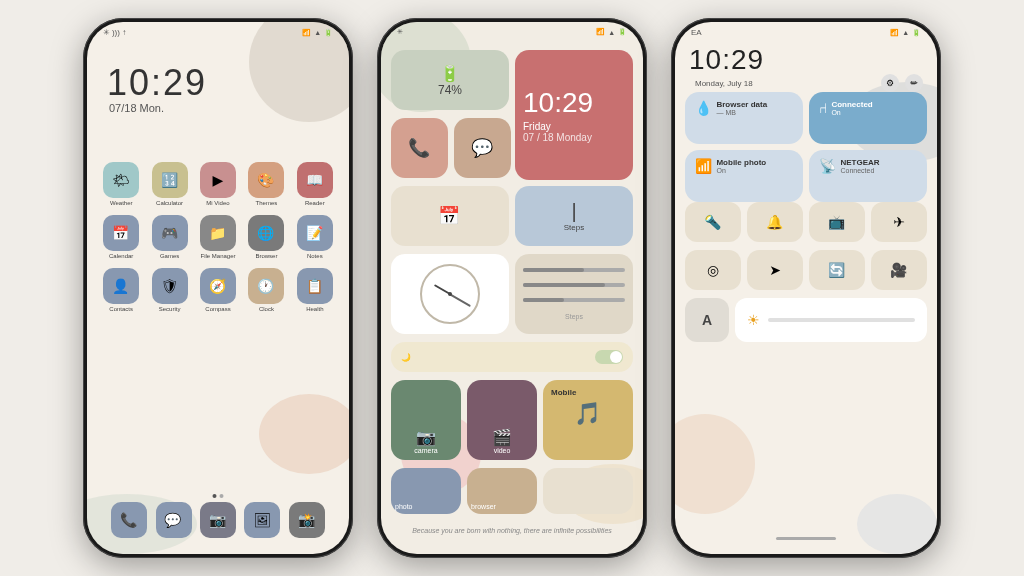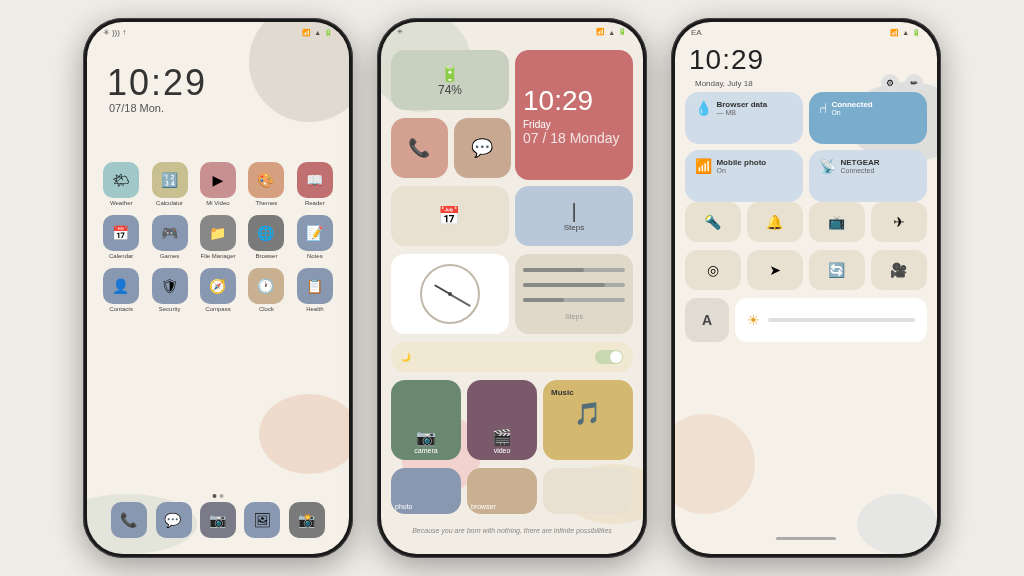--- a/index.html
+++ b/index.html
@@ -221,21 +221,21 @@
     .w-time-big {
       background: #c87070;
       grid-column: 2;
       grid-row: 1 / 3;
       height: 130px;
       color: white;
       justify-content: center;
     }
     .w-time-big .big-time { font-size: 28px; font-weight: 200; }
     .w-time-big .big-day { font-size: 10px; margin-top: 2px; }
-    .w-time-big .big-date { font-size: 14px; opacity: 0.8; }
+    .w-time-big .big-date { font-size: 10px; opacity: 0.8; }
     .w-calendar { background: #e8e0d0; border-radius: 14px; padding: 6px; height: 60px; display:flex; align-items:center; justify-content:center; font-size:18px; }
     .w-steps { background: #b8c8d8; border-radius: 14px; padding: 6px; height: 60px; display:flex; flex-direction:column; align-items:center; justify-content:center; font-size:8px; color:#444; }
 
     .phone2-quote {
       position: absolute;
       bottom: 20px;
       left: 10px; right: 10px;
       text-align: center;
       font-size: 7px;
       color: #888;
@@ -580,21 +580,21 @@
         <div style="position:absolute;top:358px;left:10px;right:10px;display:grid;grid-template-columns:70px 70px 1fr;gap:6px;">
           <div style="background:#6a8870;border-radius:14px;height:80px;display:flex;flex-direction:column;align-items:center;justify-content:flex-end;padding:6px;color:white;">
             <span style="font-size:16px;">📷</span>
             <span style="font-size:7px;">camera</span>
           </div>
           <div style="background:#7a5a6a;border-radius:14px;height:80px;display:flex;flex-direction:column;align-items:center;justify-content:flex-end;padding:6px;color:white;">
             <span style="font-size:16px;">🎬</span>
             <span style="font-size:7px;">video</span>
           </div>
           <div style="background:#d4b870;border-radius:14px;height:80px;display:flex;flex-direction:column;padding:8px;">
-            <div style="font-size:8px;color:#333;font-weight:600;">Music</div>
+            <div style="font-size:8px;color:#333;font-weight:600;">Mobile</div>
             <div style="font-size:22px;text-align:center;margin-top:4px;">🎵</div>
           </div>
         </div>
 
         <div style="position:absolute;top:446px;left:10px;right:10px;display:grid;grid-template-columns:70px 70px 1fr;gap:6px;">
           <div style="background:#8898b0;border-radius:14px;height:46px;display:flex;align-items:flex-end;padding:4px;">
             <span style="font-size:7px;color:white;">photo</span>
           </div>
           <div style="background:#c8b090;border-radius:14px;height:46px;display:flex;align-items:flex-end;padding:4px;">
             <span style="font-size:7px;color:white;">browser</span>

